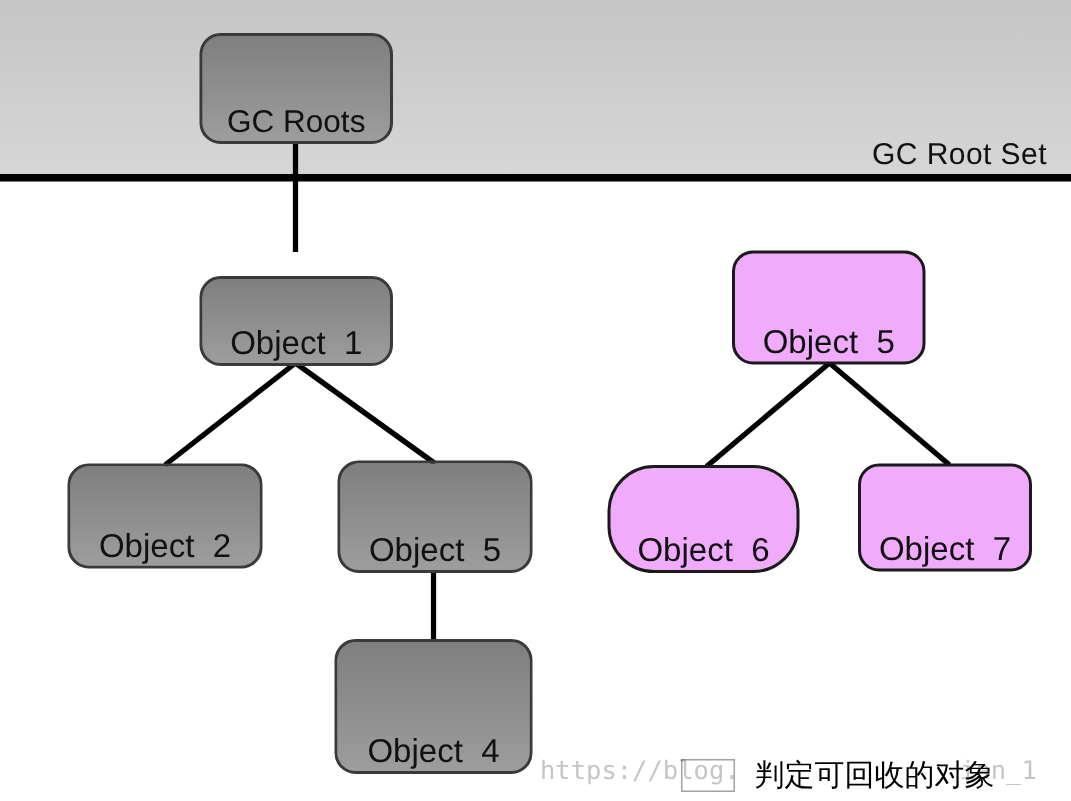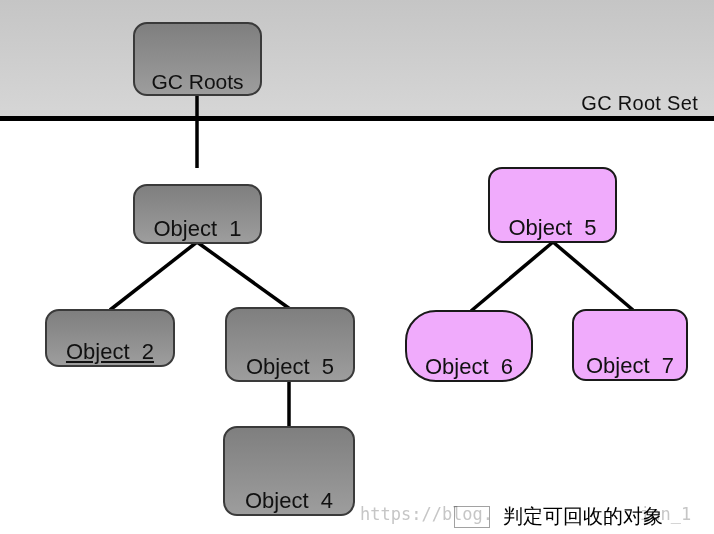--- a/index.html
+++ b/index.html
@@ -37,21 +37,21 @@
   .node.alive{
     background:linear-gradient(180deg,#7f7f7f 0%,#9d9d9d 100%);
     border:2px solid #3a3a3a;
   }
   .node.recyclable{
     background:#f0abfc;
     border:2px solid #1a1a1a;
   }
   .n-gcroots{left:133px;top:22px;width:129px;height:74px;font-size:21px;}
   .n-obj1{left:133px;top:184px;width:129px;height:60px;}
-  .n-obj2{left:45px;top:309px;width:130px;height:58px;text-decoration:underline;}
+  .n-obj2{left:45px;top:309px;width:130px;height:70px;}
   .n-obj3{left:225px;top:307px;width:130px;height:75px;}
   .n-obj4{left:223px;top:426px;width:132px;height:90px;}
   .n-obj5{left:488px;top:167px;width:129px;height:76px;}
   .n-obj6{left:405px;top:310px;width:128px;height:72px;border-radius:31px;}
   .n-obj7{left:572px;top:309px;width:116px;height:72px;}
   
   .legend-row{position:absolute;display:flex;align-items:center;}
   .legend-row.row-alive{left:455px;top:463px;}
   .legend-row.row-recyclable{left:454px;top:503px;align-items:center;}
   .swatch{box-sizing:border-box;display:inline-block;}

